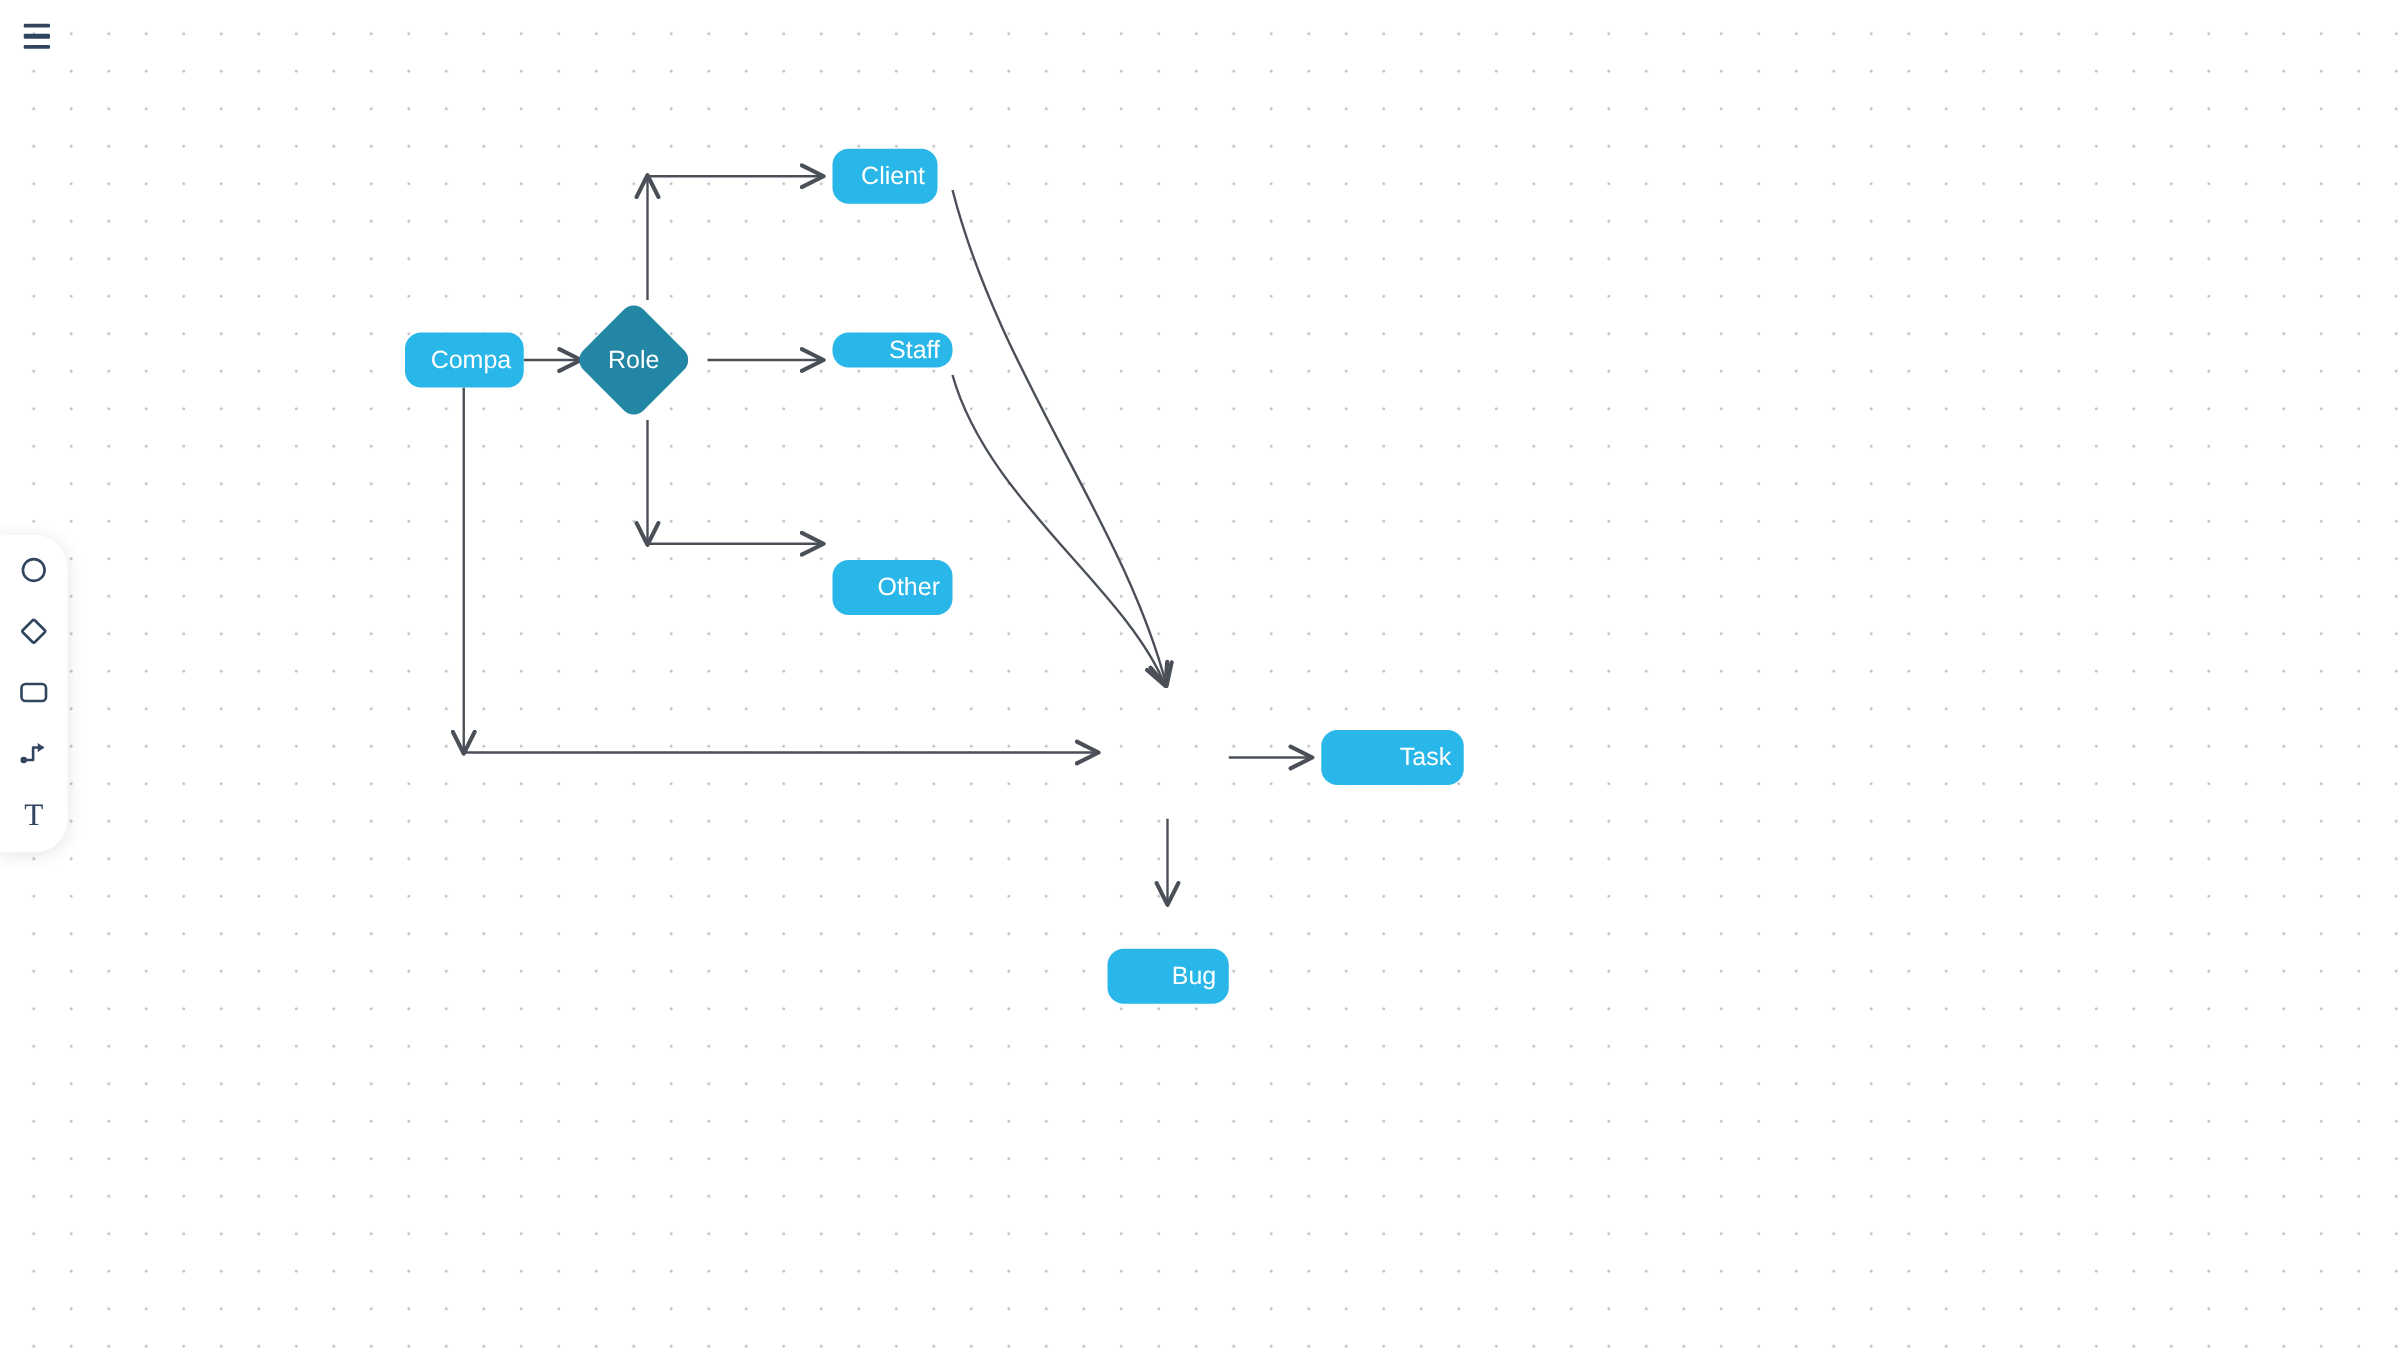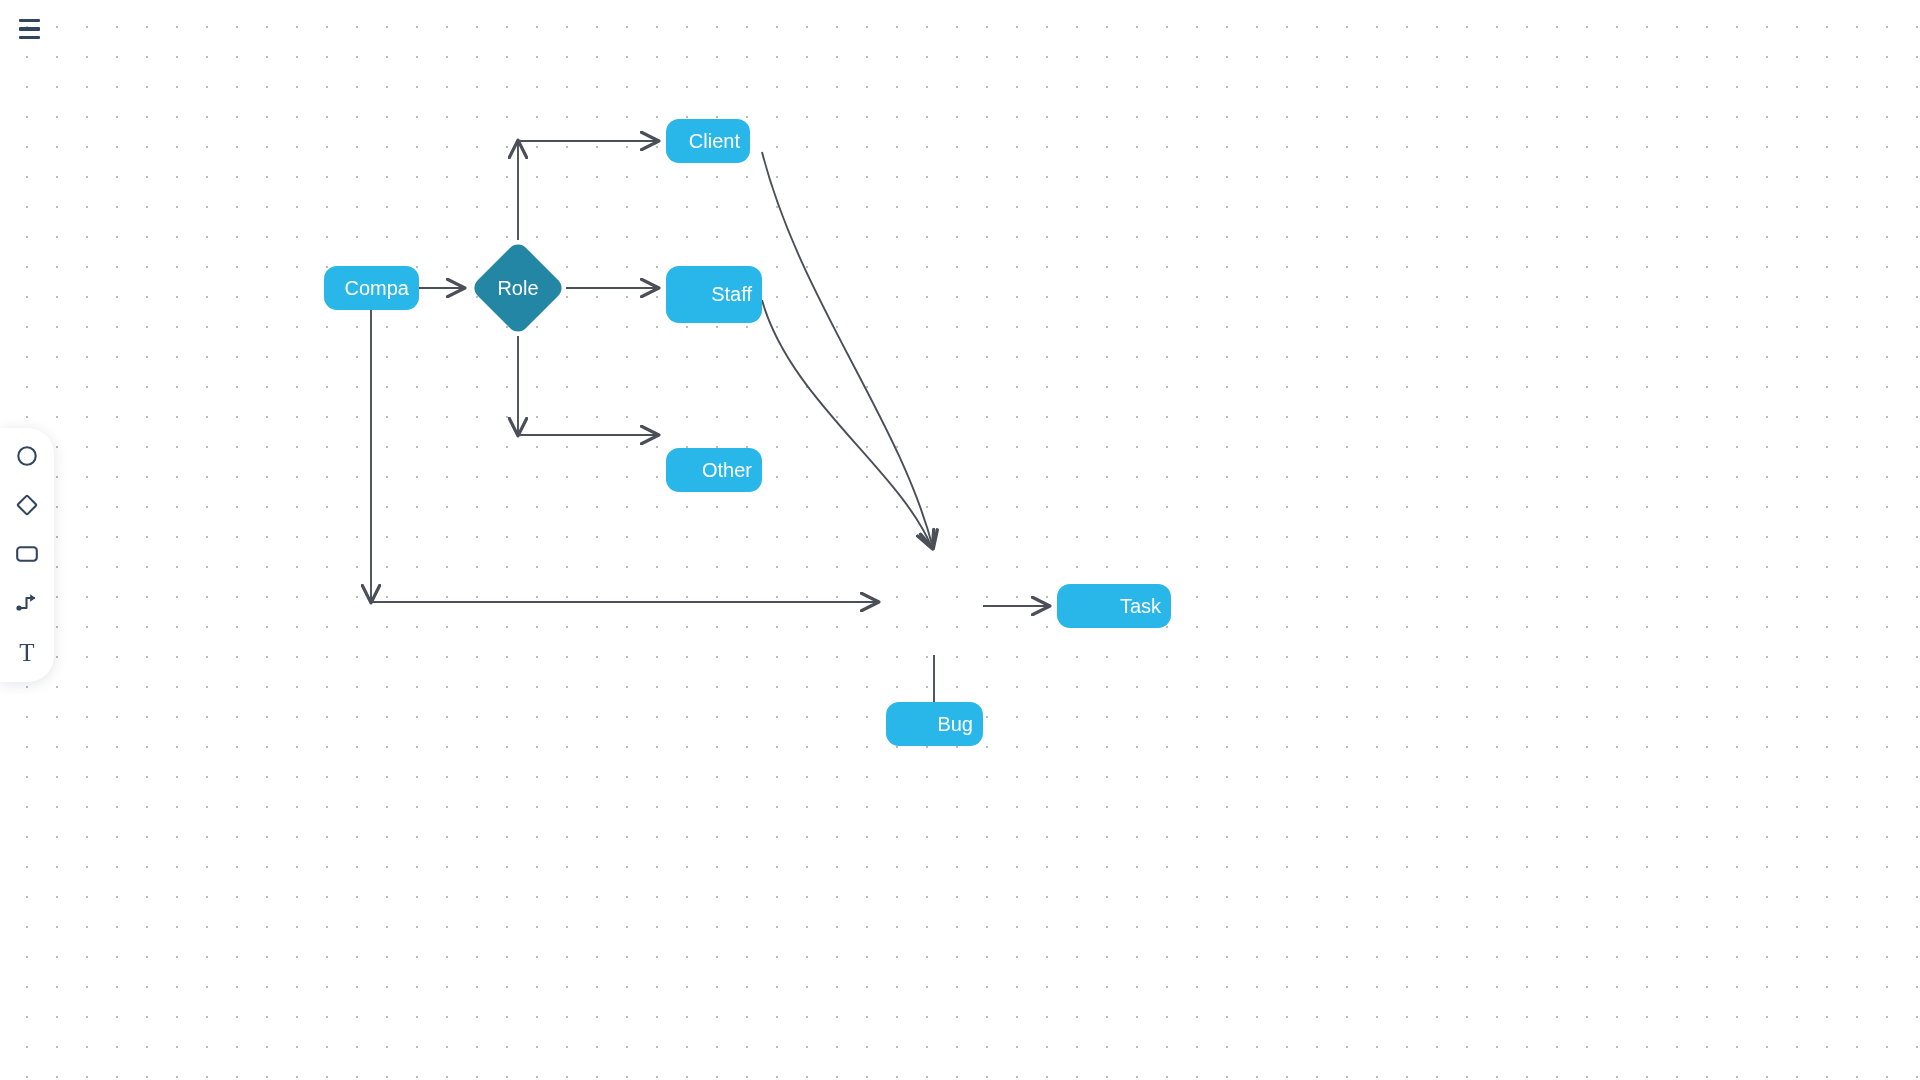--- a/index.html
+++ b/index.html
@@ -211,40 +211,40 @@
         <path d="M983,606 L1049,606" marker-end="url(#ah)"></path>
 
         <path d="M934,655 L934,723" marker-end="url(#ah)"></path>
       </g>
     </svg>
 
     <div class="node node-rect" style="left:324px; top:266px; width:95px; height:44px;">
       <span class="node-label">Compa</span>
     </div>
 
-    <div class="node node-diamond" style="left:470px; top:240px; width:96px; height:96px;">
+    <div class="node node-diamond" style="left:459px; top:240px; width:96px; height:96px;">
       <span class="diamond-shape" style="width:68px; height:68px; margin-left:-34px; margin-top:-34px; transform:rotate(45deg);"></span>
       <span class="node-label">Role</span>
     </div>
 
     <div class="node node-rect" style="left:666px; top:119px; width:84px; height:44px;">
       <span class="node-label">Client</span>
     </div>
 
-    <div class="node node-rect" style="left:666px; top:266px; width:96px; height:57px;">
+    <div class="node node-rect" style="left:666px; top:266px; width:96px; height:28px;">
       <span class="node-label">Staff</span>
     </div>
 
     <div class="node node-rect" style="left:666px; top:413px; width:96px; height:44px;margin-top:35px;">
       <span class="node-label">Other</span>
     </div>
 
 
     <div class="node node-rect" style="left:1057px; top:584px; width:114px; height:44px;">
       <span class="node-label">Task</span>
     </div>
 
-    <div class="node node-rect" style="left:886px; top:702px; width:97px; height:44px;text-align:right;">
+    <div class="node node-rect" style="left:886px; top:759px; width:97px; height:44px;text-align:right;">
       <span class="node-label">Bug</span>
     </div>
 
   </div>
 </div>
 
 </body></html>

